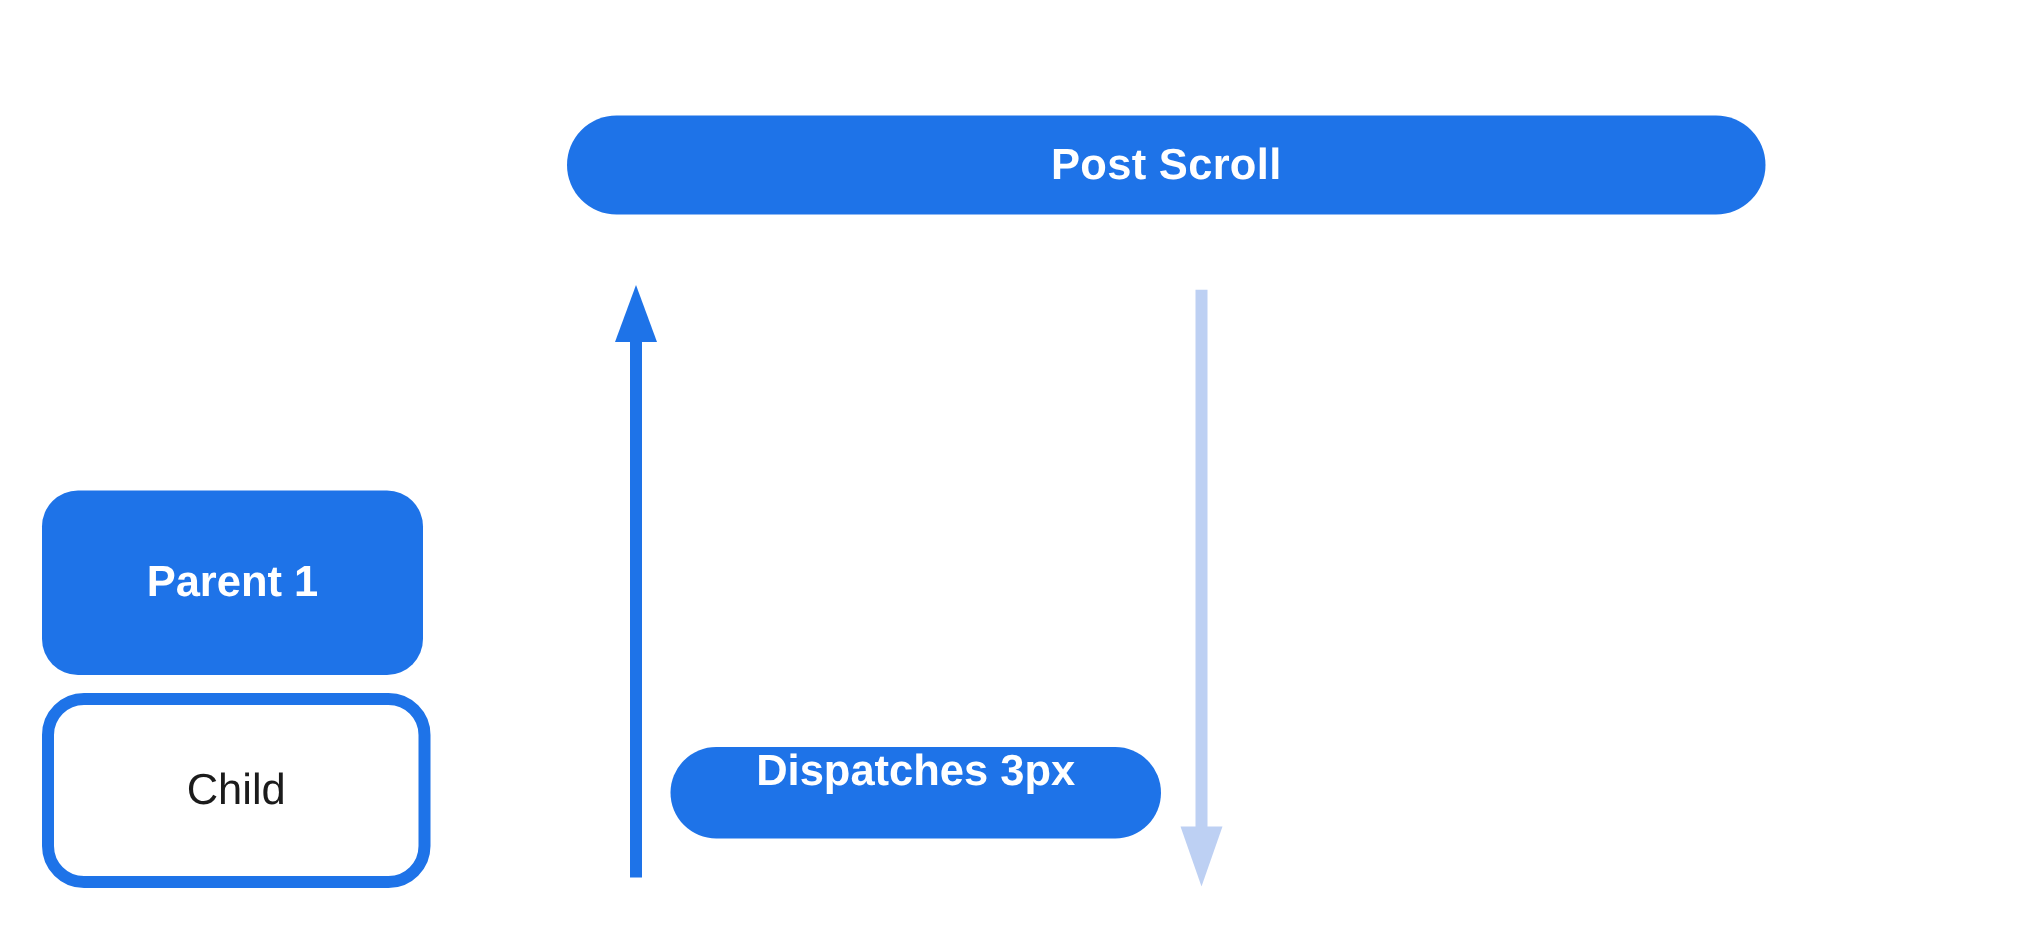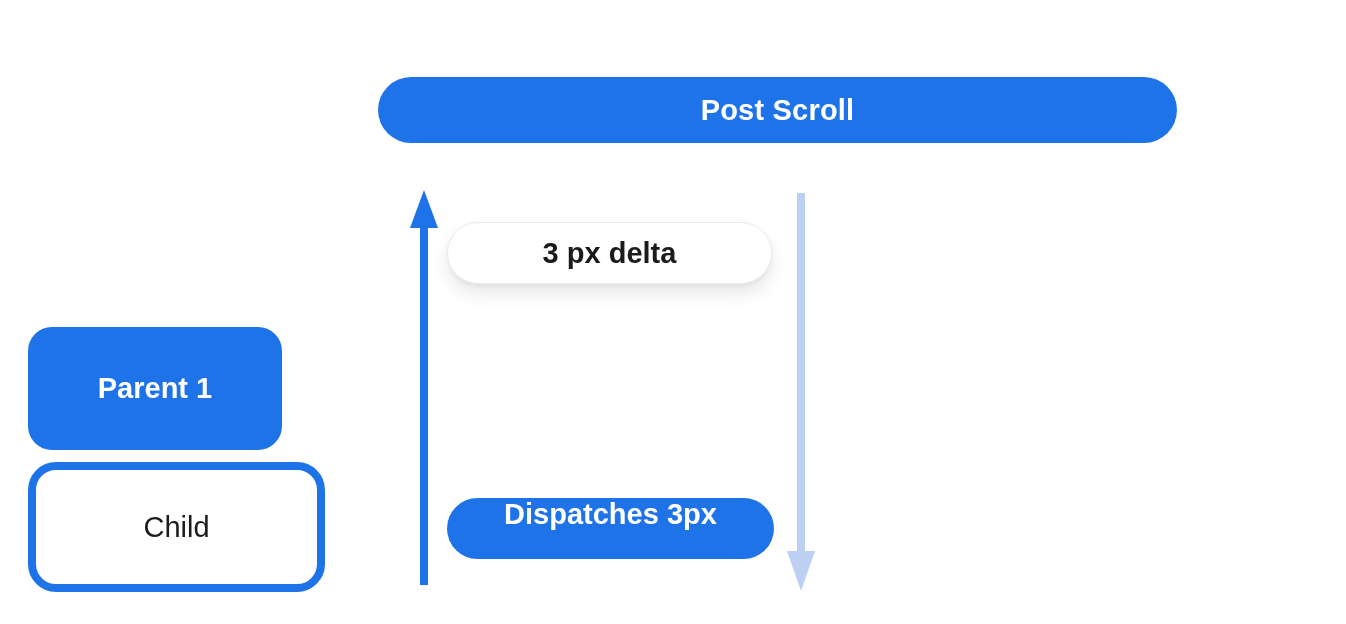--- a/index.html
+++ b/index.html
@@ -27,21 +27,21 @@
   
   .box{
     position:absolute;left:28px;width:254px;
     display:flex;align-items:center;justify-content:center;
     border-radius:24px;font-size:29px;
   }
   .box.filled{background:var(--blue);color:#ffffff;font-weight:bold;}
   .box.parent2{top:188px;height:125px;}
   .box.parent1{top:327px;height:123px;}
   .box.child{
-    top:462px;height:130px;width:297px;
+    top:462px;height:130px;width:259px;
     background:#ffffff;border:8px solid var(--blue);
     border-radius:28px;color:var(--text-dark);font-weight:normal;
   }
   
   .arrow{position:absolute;display:block;}
   .arrow.up{left:407px;top:190px;}
   .arrow.down{left:784px;top:193px;}
   
   .delta-pill{
     position:absolute;left:447px;top:222px;width:325px;height:62px;
@@ -76,21 +76,18 @@
   <svg class="arrow up" width="34" height="396" viewBox="0 0 34 396" aria-hidden="true">
     <polygon points="17,0 31,38 3,38" fill="#1e73e8"></polygon>
     <rect x="13" y="34" width="8" height="361" fill="#1e73e8"></rect>
   </svg>
 
   <svg class="arrow down" width="34" height="398" viewBox="0 0 34 398" aria-hidden="true">
     <rect x="13" y="0" width="8" height="362" fill="#bdd0f3"></rect>
     <polygon points="3,358 31,358 17,398" fill="#bdd0f3"></polygon>
   </svg>
 
-  <div class="delta-pill">
-    <span>3 px delta</span>
-  </div>
 
   <div class="dispatch-pill">
     <span>Dispatches 3px</span>
   </div>
 
 </div>
 
 </body></html>

